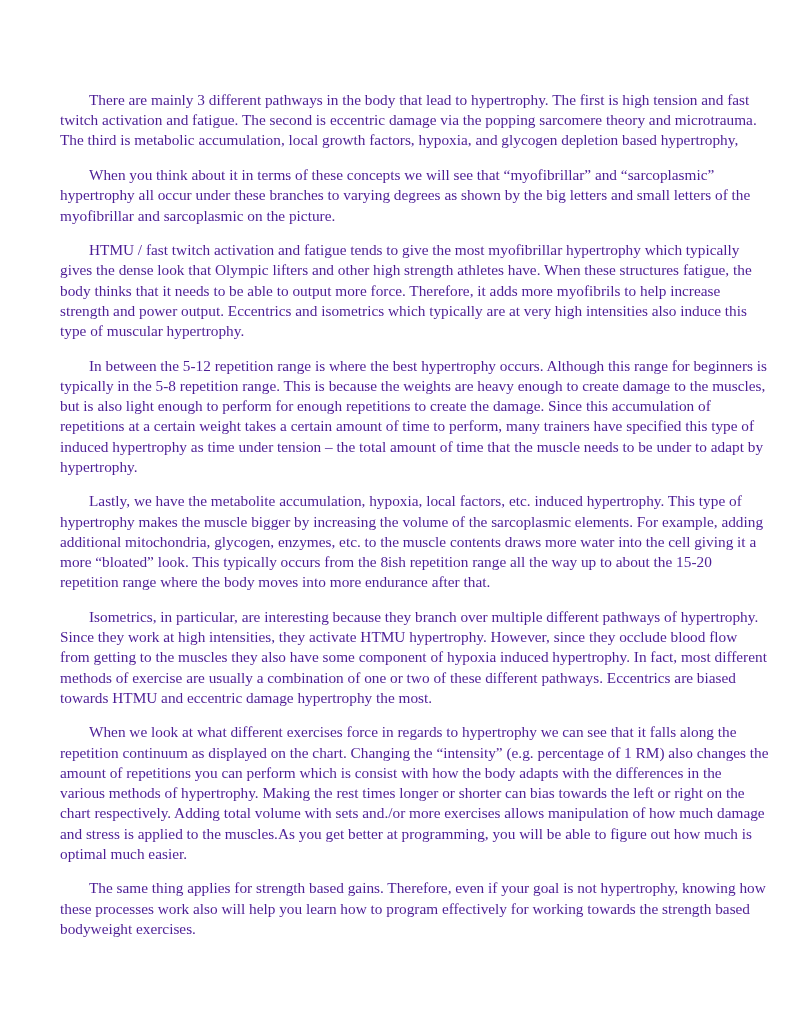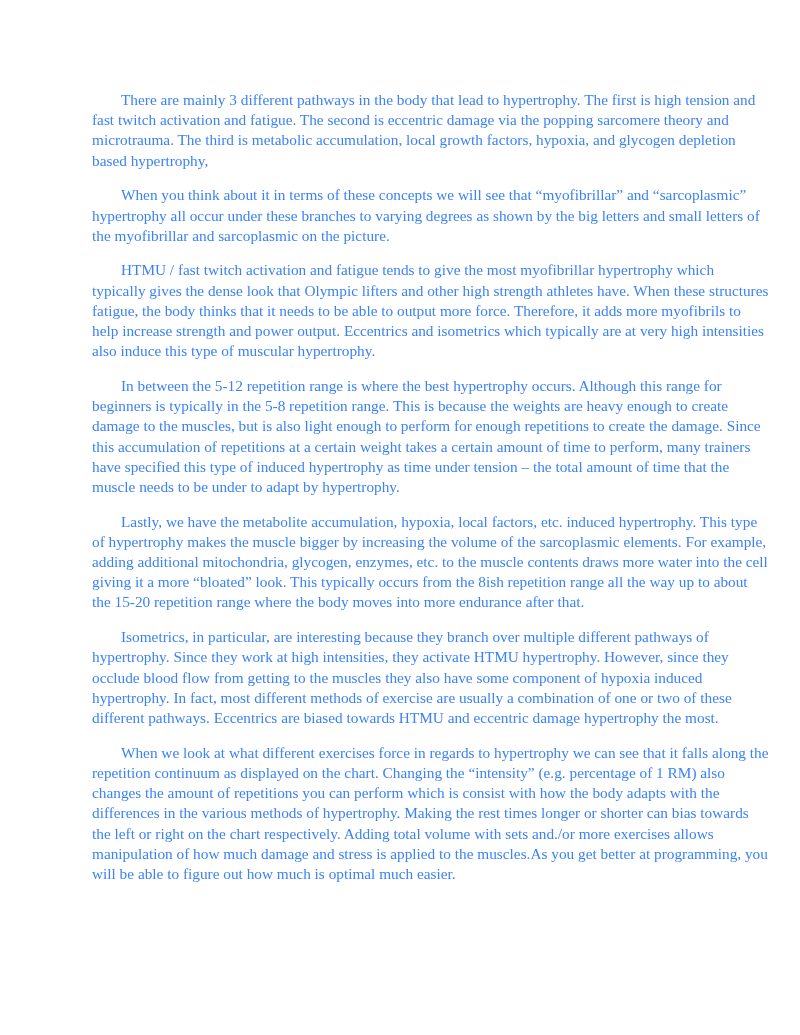--- a/index.html
+++ b/index.html
@@ -2,36 +2,37 @@
 <html><head>
 <meta charset="utf-8">
 <style>
   html, body { margin: 0; padding: 0; background: #ffffff; }
   body { width: 800px; height: 1035px; overflow: hidden; }
   .page {
     position: relative;
     width: 800px; height: 1035px;
     background: #ffffff;
     box-sizing: border-box;
-    padding: 90px 30px 0 92px;
+    padding: 90px 30px 0 60px;
     font-family: "Liberation Serif", serif;
     font-size: 15.3px;
     line-height: 20.2px;
-    color: #3b82f6;
+    color: #4c1d95;
   }
   .para {
     margin: 0 0 14.5px 0;
     text-indent: 29px;
     text-align: left;
   }
 </style>
 </head>
 <body>
 
 <div class="page">
   <p class="para">There are mainly 3 different pathways in the body that lead to hypertrophy. The first is high tension and fast twitch activation and fatigue. The second is eccentric damage via the popping sarcomere theory and microtrauma. The third is metabolic accumulation, local growth factors, hypoxia, and glycogen depletion based hypertrophy,</p>
   <p class="para">When you think about it in terms of these concepts we will see that “myofibrillar” and “sarcoplasmic” hypertrophy all occur under these branches to varying degrees as shown by the big letters and small letters of the myofibrillar and sarcoplasmic on the picture.</p>
   <p class="para">HTMU / fast twitch activation and fatigue tends to give the most myofibrillar hypertrophy which typically gives the dense look that Olympic lifters and other high strength athletes have. When these structures fatigue, the body thinks that it needs to be able to output more force. Therefore, it adds more myofibrils to help increase strength and power output. Eccentrics and isometrics which typically are at very high intensities also induce this type of muscular hypertrophy.</p>
   <p class="para">In between the 5-12 repetition range is where the best hypertrophy occurs. Although this range for beginners is typically in the 5-8 repetition range. This is because the weights are heavy enough to create damage to the muscles, but is also light enough to perform for enough repetitions to create the damage. Since this accumulation of repetitions at a certain weight takes a certain amount of time to perform, many trainers have specified this type of induced hypertrophy as time under tension – the total amount of time that the muscle needs to be under to adapt by hypertrophy.</p>
   <p class="para">Lastly, we have the metabolite accumulation, hypoxia, local factors, etc. induced hypertrophy. This type of hypertrophy makes the muscle bigger by increasing the volume of the sarcoplasmic elements. For example, adding additional mitochondria, glycogen, enzymes, etc. to the muscle contents draws more water into the cell giving it a more “bloated” look. This typically occurs from the 8ish repetition range all the way up to about the 15-20 repetition range where the body moves into more endurance after that.</p>
   <p class="para">Isometrics, in particular, are interesting because they branch over multiple different pathways of hypertrophy. Since they work at high intensities, they activate HTMU hypertrophy. However, since they occlude blood flow from getting to the muscles they also have some component of hypoxia induced hypertrophy. In fact, most different methods of exercise are usually a combination of one or two of these different pathways. Eccentrics are biased towards HTMU and eccentric damage hypertrophy the most.</p>
   <p class="para">When we look at what different exercises force in regards to hypertrophy we can see that it falls along the repetition continuum as displayed on the chart. Changing the “intensity” (e.g. percentage of 1 RM) also changes the amount of repetitions you can perform which is consist with how the body adapts with the differences in the various methods of hypertrophy. Making the rest times longer or shorter can bias towards the left or right on the chart respectively. Adding total volume with sets and./or more exercises allows manipulation of how much damage and stress is applied to the muscles.As you get better at programming, you will be able to figure out how much is optimal much easier.</p>
+  <p class="para">The same thing applies for strength based gains. Therefore, even if your goal is not hypertrophy, knowing how these processes work also will help you learn how to program effectively for working towards the strength based bodyweight exercises.</p>
 </div>
 
 </body></html>

